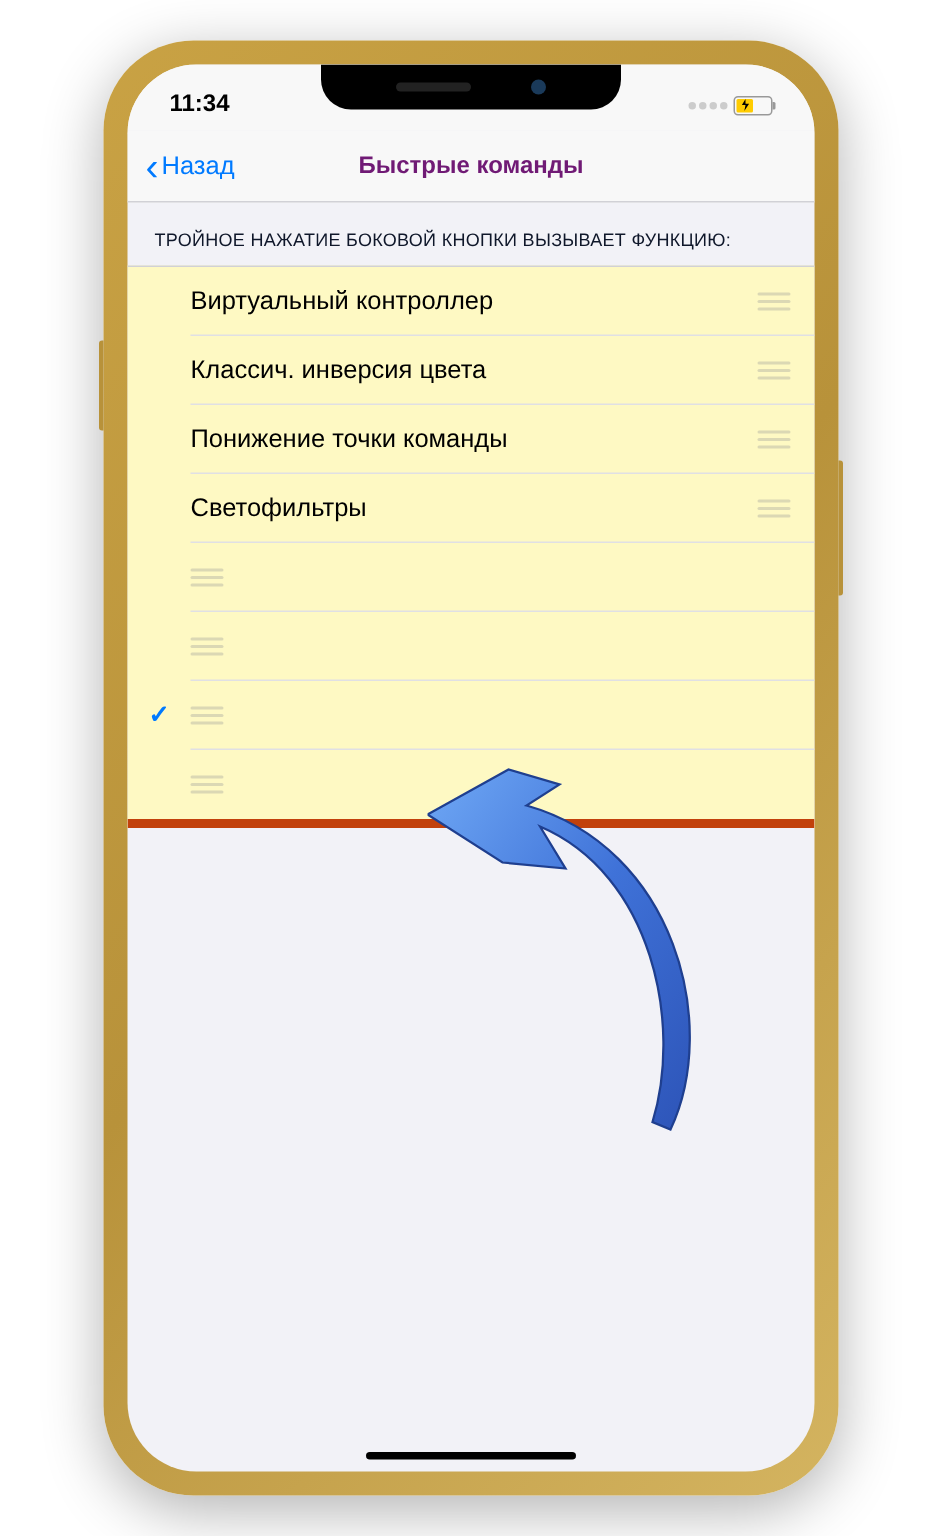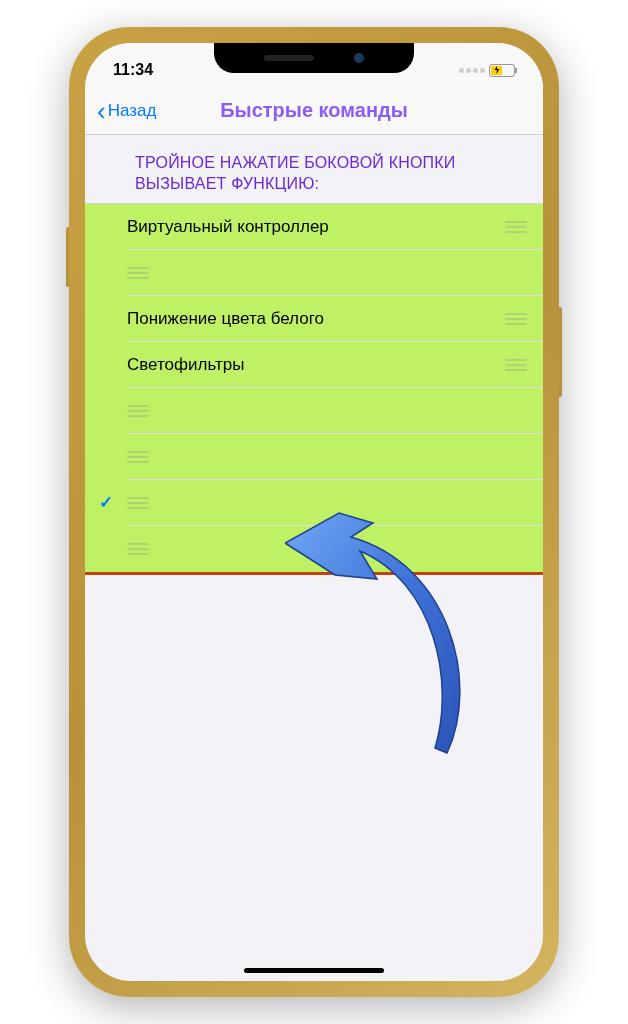--- a/index.html
+++ b/index.html
@@ -151,37 +151,36 @@
   }
   .chevron-left {
     font-size: 26px;
     font-weight: 400;
     line-height: 1;
   }
   .nav-title {
     position: absolute;
     left: 50%;
     transform: translateX(-50%);
-    font-size: 20px;
+    font-size: 16px;
     font-weight: 600;
-    color: #8b5cf6;
+    color: #701a75;
   }
   .section-header {
     padding: 18px 18px 8px 18px;
-    font-size: 16px;
-    color: #6d28d9;
+    font-size: 12px;
+    color: #0f172a;
     letter-spacing: 0.2px;
     line-height: 1.3;
     text-transform: uppercase;
-    margin-left: 32px;
   }
   .list {
-    background: #bef264;
+    background: #fef9c3;
     border-top: 1px solid #d1d1d6;
-    border-bottom: 3px solid #c2410c;
+    border-bottom: 6px solid #c2410c;
   }
   .list-item {
     display: flex;
     align-items: center;
     min-height: 46px;
     position: relative;
     padding-left: 42px;
     padding-right: 16px;
   }
   .list-item:not(:last-child)::after {
@@ -277,28 +276,29 @@
 
     <div class="list-item">
           <span class="item-label">Виртуальный контроллер</span>
           <div class="reorder">
             <span></span>
             <span></span>
             <span></span>
           </div>
         </div>
         <div class="list-item">
-          <div class="reorder">
-            <span></span>
-            <span></span>
-            <span></span>
-          </div>
-        </div>
-        <div class="list-item">
-          <span class="item-label">Понижение цвета белого</span>
+          <span class="item-label">Классич. инверсия цвета</span>
+          <div class="reorder">
+            <span></span>
+            <span></span>
+            <span></span>
+          </div>
+        </div>
+        <div class="list-item">
+          <span class="item-label">Понижение точки команды</span>
           <div class="reorder">
             <span></span>
             <span></span>
             <span></span>
           </div>
         </div>
         <div class="list-item">
           <span class="item-label">Светофильтры</span>
           <div class="reorder">
             <span></span>

